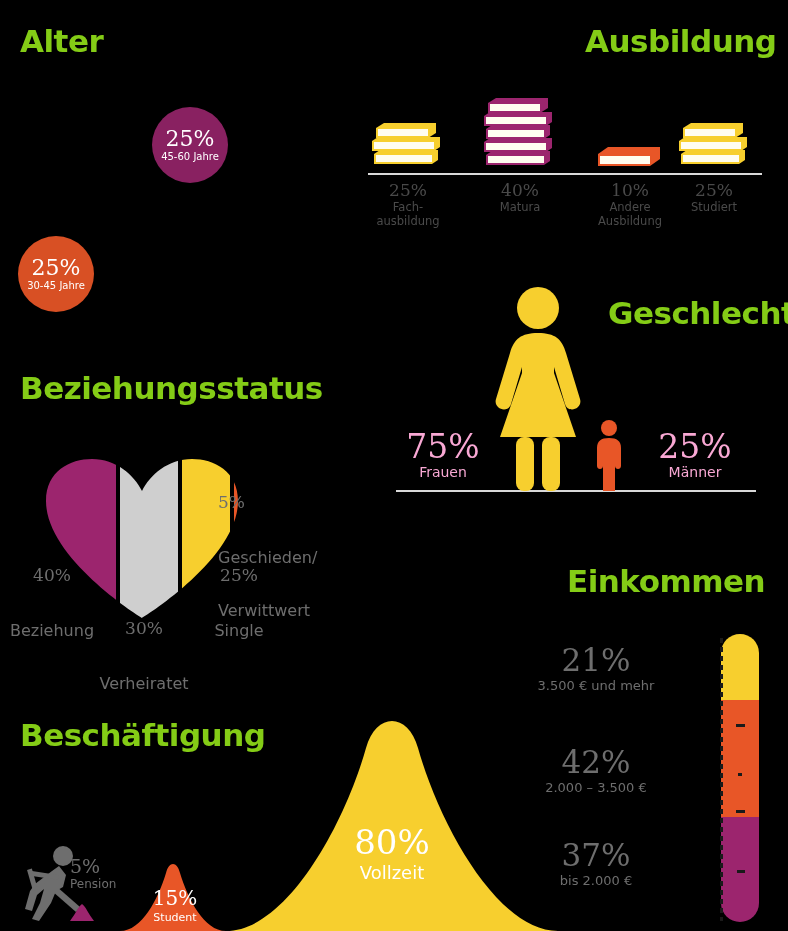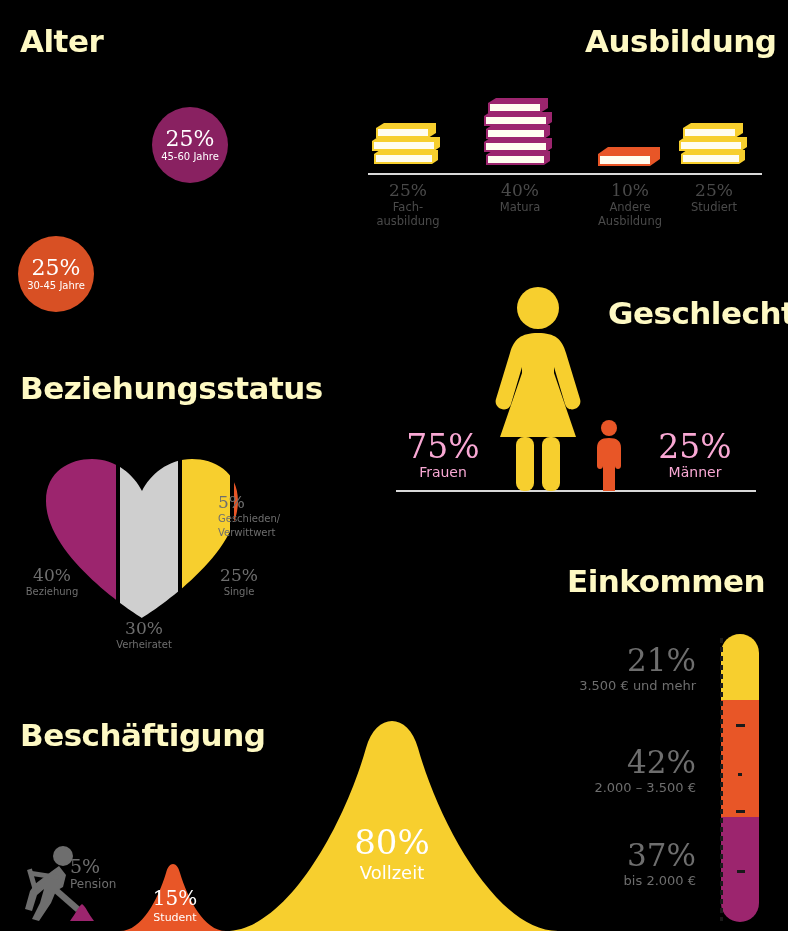--- a/index.html
+++ b/index.html
@@ -17,21 +17,21 @@
     height: 931px;
     background: #000000;
     overflow: hidden;
   }
   .heading {
     position: absolute;
     font-family: "DejaVu Sans", "Liberation Sans", sans-serif;
     font-weight: bold;
     font-size: 31px;
     letter-spacing: -0.5px;
-    color: #fef9c3;
+    color: #84cc16;
     white-space: nowrap;
   }
   .pct-big {
     font-family: "DejaVu Serif", "Liberation Serif", serif;
     font-weight: normal;
   }
   .lbl {
     font-family: "DejaVu Sans", "Liberation Sans", sans-serif;
   }
 
@@ -130,29 +130,30 @@
     color: #6e6e6e;
     text-align: center;
   }
   .heart-lbl .v {
     font-family: "DejaVu Serif", "Liberation Serif", serif;
     font-size: 17px;
     display: block;
     line-height: 20px;
   }
   .heart-lbl .t {
-    font-size: 10px;
+    font-size: 16px;
     display: block;
     line-height: 14px;
+    margin-top: 39px;
   }
 
   
   .inc-lbl {
     position: absolute;
-    text-align: right;
+    text-align: center;
     color: #6e6e6e;
     width: 200px;
   }
   .inc-lbl .v {
     font-family: "DejaVu Serif", "Liberation Serif", serif;
     font-size: 31px;
     display: block;
     line-height: 34px;
   }
   .inc-lbl .t {

